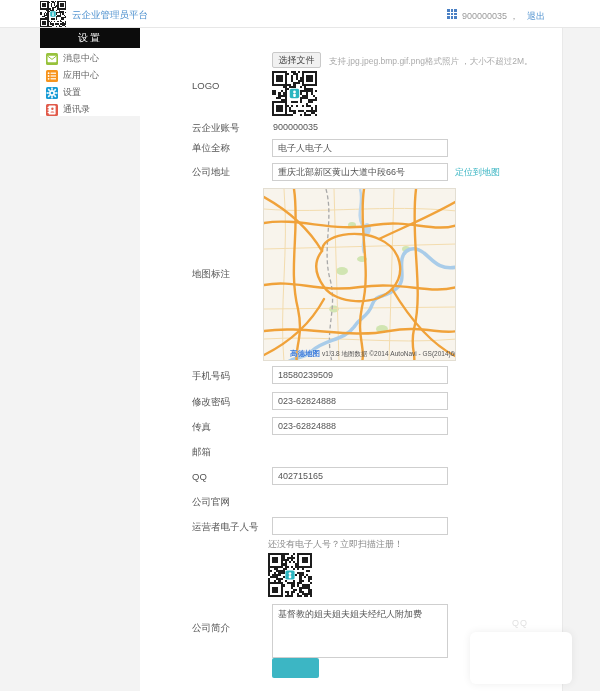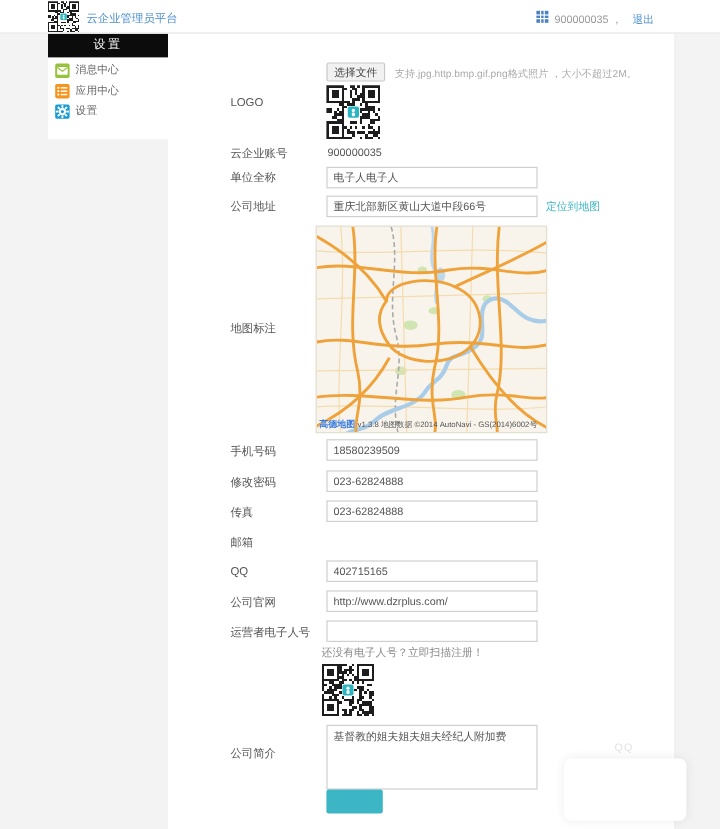--- a/index.html
+++ b/index.html
@@ -41,21 +41,21 @@
   .qr-box { position:absolute; background:#fff; }
   .locate-link { position:absolute; left:455px; top:166px; font-size:9px; color:#3ab5c3; cursor:pointer; }
   .reg-note { position:absolute; left:268px; top:538px; font-size:9px; color:#8a8a8a; }
   textarea.intro { position:absolute; left:272px; top:604px; width:176px; height:54px; border:1px solid #cfcfcf; font-size:9px; color:#555; padding:3px 5px; resize:none; outline:none; font-family:inherit; }
   .submit-btn { position:absolute; left:272px; top:658px; width:46px; height:20px; background:#3cb6c4; color:#fff; border:none; border-radius:2px; font-size:10px; cursor:pointer; font-family:inherit;padding-left:47px; }
 
   
   .map-wrap { position:absolute; left:263px; top:188px; width:193px; height:173px; border:1px solid #e3ded2; background:#f8f4ec; overflow:hidden; cursor:grab; }
   .map-wrap svg { position:absolute; left:0; top:0; }
   .map-attr { position:absolute; left:2px; bottom:1px; font-size:6.5px; color:#555; white-space:nowrap; }
-  .map-attr .amap-logo { color:#3a7ad9; font-weight:bold; font-size:7.5px; text-shadow:0 0 1px #fff; margin-right:2px; }
+  .map-attr .amap-logo { color:#3a7ad9; font-weight:bold; font-size:7.5px; text-shadow:0 0 1px #fff; margin-right:2px;margin-left:24px; }
 
   
   .chat-widget { position:absolute; left:470px; top:632px; width:102px; height:52px; background:#fff; border-radius:6px; box-shadow:0 0 9px rgba(0,0,0,0.07); z-index:6; cursor:pointer; }
   .chat-qq { position:absolute; left:512px; top:618px; font-size:9px; color:#e2e2e2; letter-spacing:1px; z-index:6; }
 </style>
 </head>
 <body>
 
 <div id="stage">
 
@@ -246,27 +246,40 @@
               <rect x="5.2" y="9.2" width="1.6" height="2.2" transform="rotate(45 6 6)"></rect>
               <rect x="0.6" y="5.2" width="2.2" height="1.6" transform="rotate(45 6 6)"></rect>
               <rect x="9.2" y="5.2" width="2.2" height="1.6" transform="rotate(45 6 6)"></rect>
               <circle cx="6" cy="6" r="3"></circle>
             </g>
             <circle cx="6" cy="6" r="1.3" fill="#169bd5"></circle>
           </svg>
       </span>
       <span class="side-label">设置</span>
     </div>
+    <div class="side-item">
+      <span class="side-icon" style="background: rgb(225, 90, 74);">
+        <svg width="12" height="12" viewBox="0 0 12 12">
+            <rect x="2.6" y="1.4" width="7" height="9.2" rx="0.8" fill="#fff"></rect>
+            <rect x="1.6" y="3" width="1.4" height="1" fill="#fff"></rect>
+            <rect x="1.6" y="5.5" width="1.4" height="1" fill="#fff"></rect>
+            <rect x="1.6" y="8" width="1.4" height="1" fill="#fff"></rect>
+            <circle cx="6.4" cy="4.8" r="1.2" fill="#e15a4a"></circle>
+            <path d="M4.5,8.6 C4.5,7.2 8.3,7.2 8.3,8.6 Z" fill="#e15a4a"></path>
+          </svg>
+      </span>
+      <span class="side-label">通讯录</span>
+    </div>
   </div>
 
   <div class="panel"></div>
 
 
   <div class="upload-btn">选择文件</div>
-  <div class="upload-hint">支持.jpg.http.bmp.gif.png格式照片 ，大小不超过2M。</div>
+  <div class="upload-hint">支持.jpg.jpeg.bmp.gif.png格式照片 ，大小不超过2M。</div>
   <div class="flabel" style="top:80px;">LOGO</div>
   <svg class="qr-box" id="qr-logo" style="left:272px; top:71px; width:45px; height:45px;" viewBox="0 0 21 21">
       <g fill="#1d1d1d" shape-rendering="crispEdges">
         <rect x="9" y="0" width="1" height="1"></rect>
         <rect x="10" y="0" width="1" height="1"></rect>
         <rect x="12" y="0" width="1" height="1"></rect>
         <rect x="7" y="1" width="1" height="1"></rect>
         <rect x="10" y="1" width="1" height="1"></rect>
         <rect x="11" y="1" width="1" height="1"></rect>
         <rect x="9" y="2" width="1" height="1"></rect>
@@ -460,21 +473,20 @@
 
   <div class="flabel" style="top:421px;">传真</div>
   <input class="txt" style="top: 417px;" value="023-62824888">
 
   <div class="flabel" style="top:446px;">邮箱</div>
 
   <div class="flabel" style="top:471px;">QQ</div>
   <input class="txt" style="top: 467px;" value="402715165">
 
   <div class="flabel" style="top:496px;">公司官网</div>
-  <input class="txt" style="top: 492px;" value="http://www.dzrplus.com/">
 
   <div class="flabel" style="top:521px;">运营者电子人号</div>
   <input class="txt" style="top: 517px;" value="">
 
   <div class="reg-note">还没有电子人号？立即扫描注册！</div>
   <svg class="qr-box" id="qr-register" style="left:268px; top:553px; width:44px; height:44px;" viewBox="0 0 21 21">
       <g fill="#1d1d1d" shape-rendering="crispEdges">
         <rect x="7" y="0" width="1" height="1"></rect>
         <rect x="8" y="0" width="1" height="1"></rect>
         <rect x="9" y="0" width="1" height="1"></rect>

